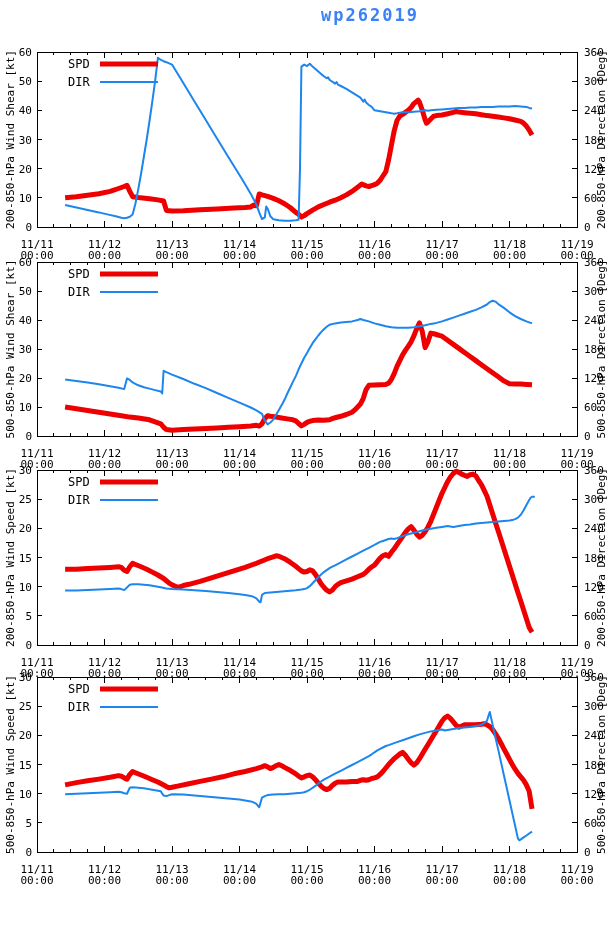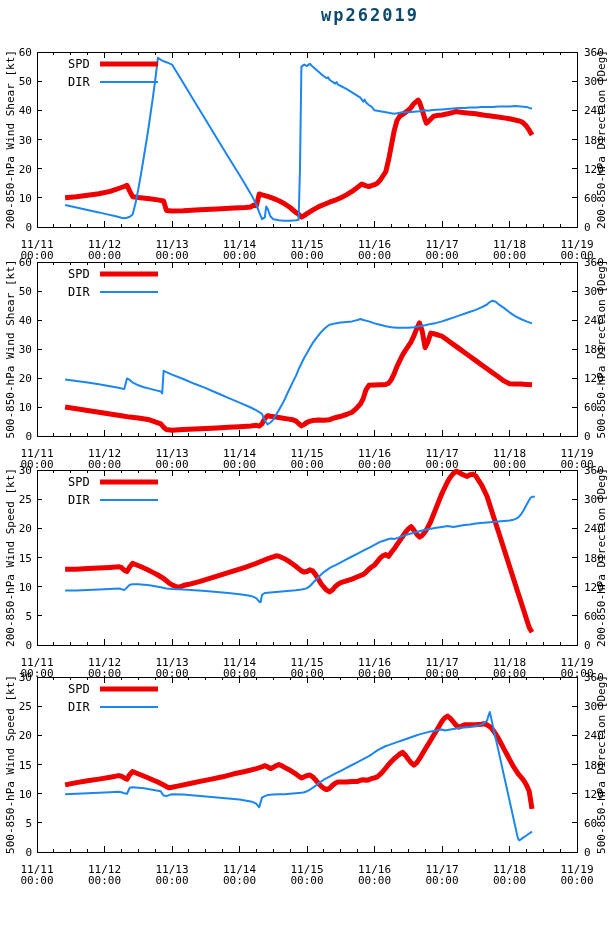--- a/index.html
+++ b/index.html
@@ -6,21 +6,21 @@
   #page{position:relative;width:614px;height:936px;background:#ffffff;overflow:hidden;
         font-family:"DejaVu Sans Mono","Liberation Mono",monospace;}
   #plot-title{position:absolute;top:5px;left:370px;transform:translateX(-50%);
               font-size:17px;font-weight:bold;letter-spacing:2px;white-space:nowrap;}
   svg text{font-family:"DejaVu Sans Mono","Liberation Mono",monospace;fill:#000;}
 </style>
 </head>
 <body>
 
 <div id="page">
-  <div id="plot-title" style="color: #0c4a6e;">wp262019</div>
+  <div id="plot-title" style="color: #3b82f6;">wp262019</div>
   <svg id="charts-svg" width="614" height="936" viewBox="0 0 614 936" xmlns="http://www.w3.org/2000/svg">
       <g>
         <rect x="37" y="52" width="540" height="175" fill="none" stroke="#000000" stroke-width="1" shape-rendering="crispEdges"></rect>
         <line x1="37" y1="227" x2="37" y2="221" stroke="#000000" stroke-width="1" shape-rendering="crispEdges"></line>
         <line x1="37" y1="52" x2="37" y2="58" stroke="#000000" stroke-width="1" shape-rendering="crispEdges"></line>
         <line x1="53.875" y1="227" x2="53.875" y2="224" stroke="#000000" stroke-width="1" shape-rendering="crispEdges"></line>
         <line x1="53.875" y1="52" x2="53.875" y2="55" stroke="#000000" stroke-width="1" shape-rendering="crispEdges"></line>
         <line x1="70.75" y1="227" x2="70.75" y2="224" stroke="#000000" stroke-width="1" shape-rendering="crispEdges"></line>
         <line x1="70.75" y1="52" x2="70.75" y2="55" stroke="#000000" stroke-width="1" shape-rendering="crispEdges"></line>
         <line x1="87.625" y1="227" x2="87.625" y2="224" stroke="#000000" stroke-width="1" shape-rendering="crispEdges"></line>

